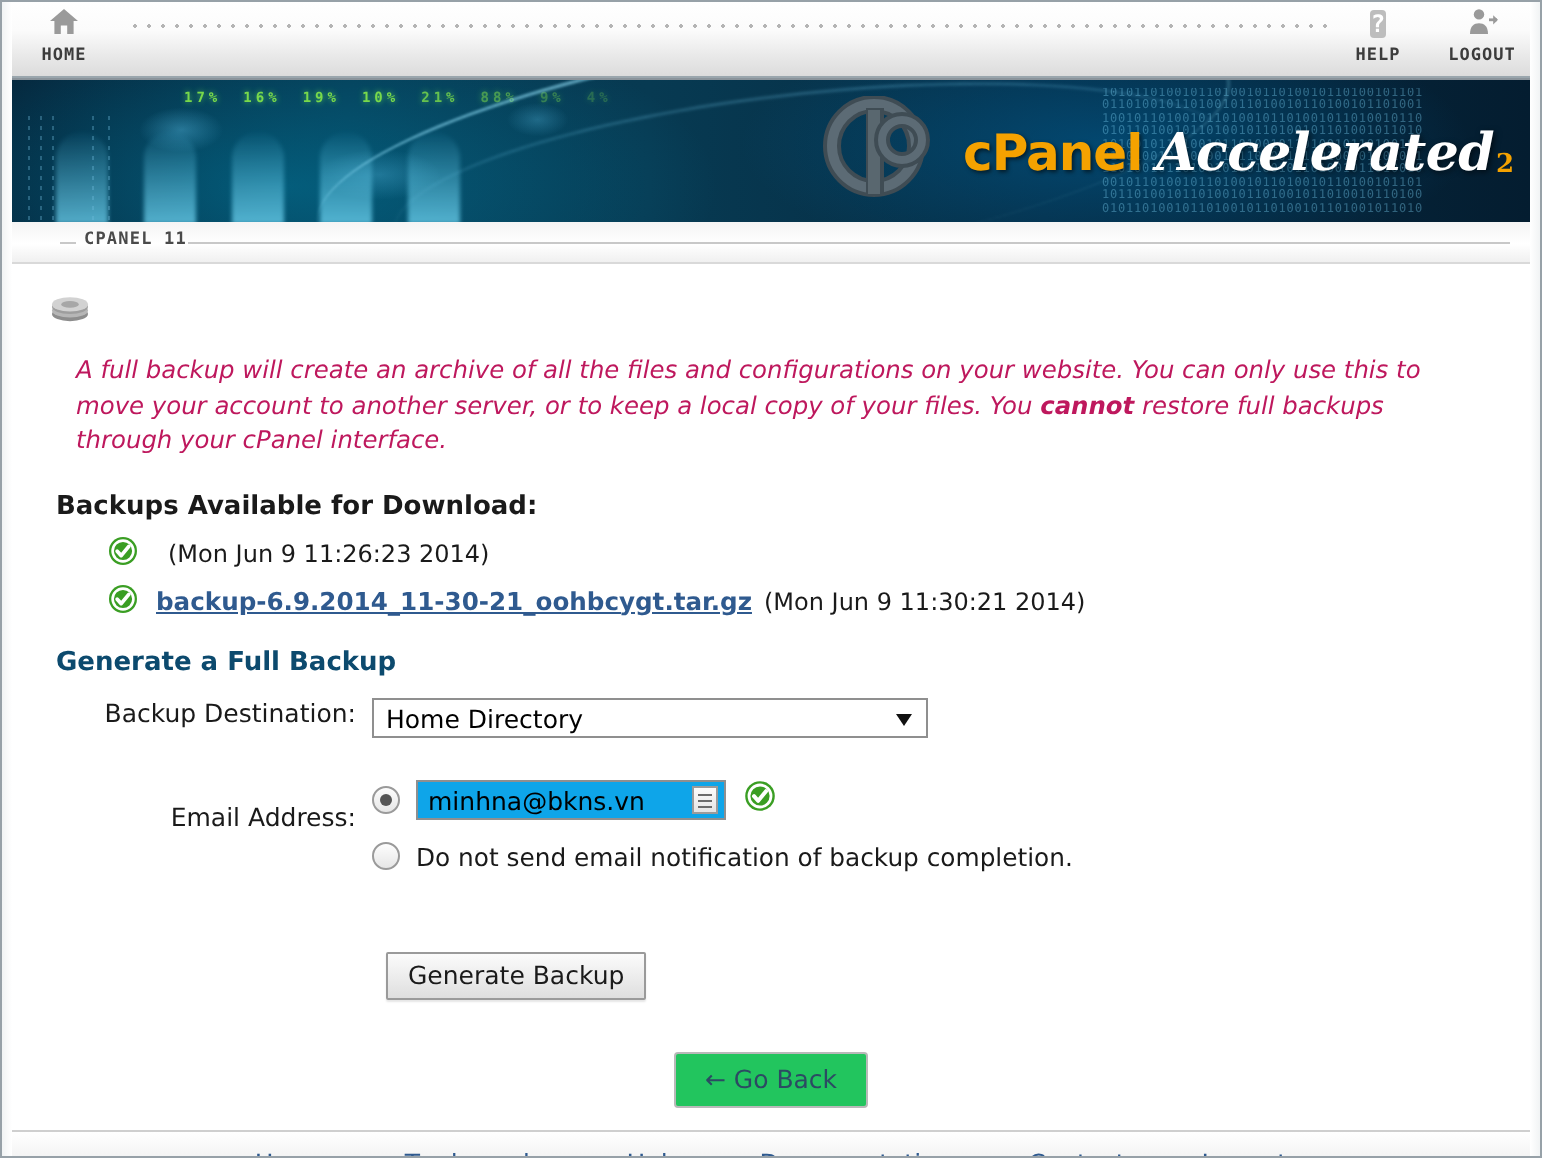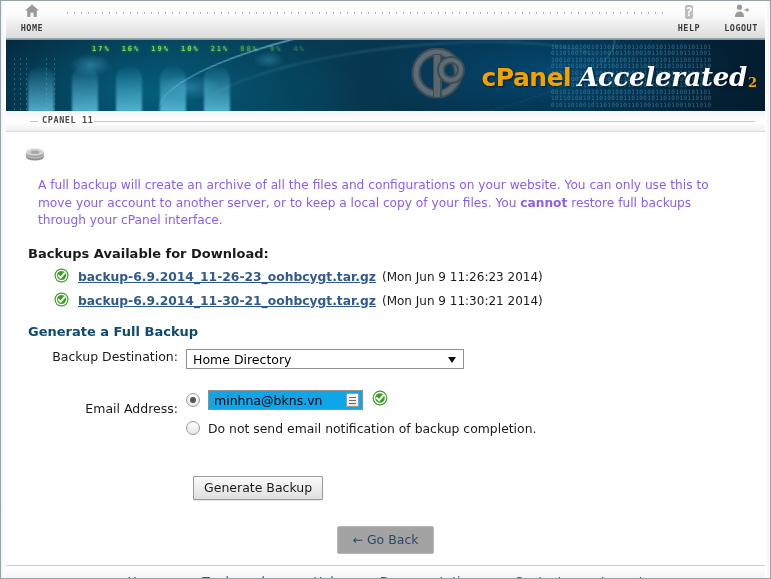--- a/index.html
+++ b/index.html
@@ -266,23 +266,24 @@
     margin: 4px 0 0 18px;
     font-family: "DejaVu Sans", sans-serif;
     font-size: 16px;
     font-weight: bold;
     color: #1a1a1a;
   }
   .title-icon { margin-right: 9px; display: block; }
   .intro {
     margin: 11px 28px 0 32px;
     font-family: "DejaVu Sans", sans-serif;
+    font-style: italic;
     font-size: 12.2px;
     line-height: 17.5px;
-    color: #8b5cf6;
+    color: #be185d;
   }
   .intro b { font-weight: bold; }
 
   .sec-head {
     margin: 16px 0 0 22px;
     font-family: "DejaVu Sans", sans-serif;
     font-size: 13px;
     font-weight: bold;
     color: #1a1a1a;
   }
@@ -433,21 +434,21 @@
   }
   .goback-wrap {
     margin-top: 26px;
     display: flex;
     justify-content: center;
   }
   .btn-goback {
     font-family: "DejaVu Sans", sans-serif;
     font-size: 12.5px;
     color: #2c4a63;
-    background: #a3a3a3;
+    background: #22c55e;
     border: 1px solid #b9b9b9;
     border-radius: 2px;
     padding: 5px 14px 6px;
     cursor: pointer;
   }
 
   
   .footer {
     margin: 0 6px;
     height: 30px;
@@ -607,21 +608,20 @@
 
     <div class="backup-list">
       <div class="backup-row">
         <span class="check">
           <svg width="15" height="15" viewBox="0 0 15 15">
             <circle cx="7.5" cy="7.5" r="7" fill="#3a9e23"></circle>
             <circle cx="7.5" cy="7.5" r="5.2" fill="none" stroke="#ffffff" stroke-width="1.3"></circle>
             <path d="M4.6 7.6 L6.6 9.8 L10.4 5.2" fill="none" stroke="#ffffff" stroke-width="1.9" stroke-linecap="round" stroke-linejoin="round"></path>
           </svg>
         </span>
-        <span class="backup-link">backup-6.9.2014_11-26-23_oohbcygt.tar.gz</span>
         <span class="backup-date">(Mon Jun 9 11:26:23 2014)</span>
       </div>
       <div class="backup-row">
         <span class="check">
           <svg width="15" height="15" viewBox="0 0 15 15">
             <circle cx="7.5" cy="7.5" r="7" fill="#3a9e23"></circle>
             <circle cx="7.5" cy="7.5" r="5.2" fill="none" stroke="#ffffff" stroke-width="1.3"></circle>
             <path d="M4.6 7.6 L6.6 9.8 L10.4 5.2" fill="none" stroke="#ffffff" stroke-width="1.9" stroke-linecap="round" stroke-linejoin="round"></path>
           </svg>
         </span>

